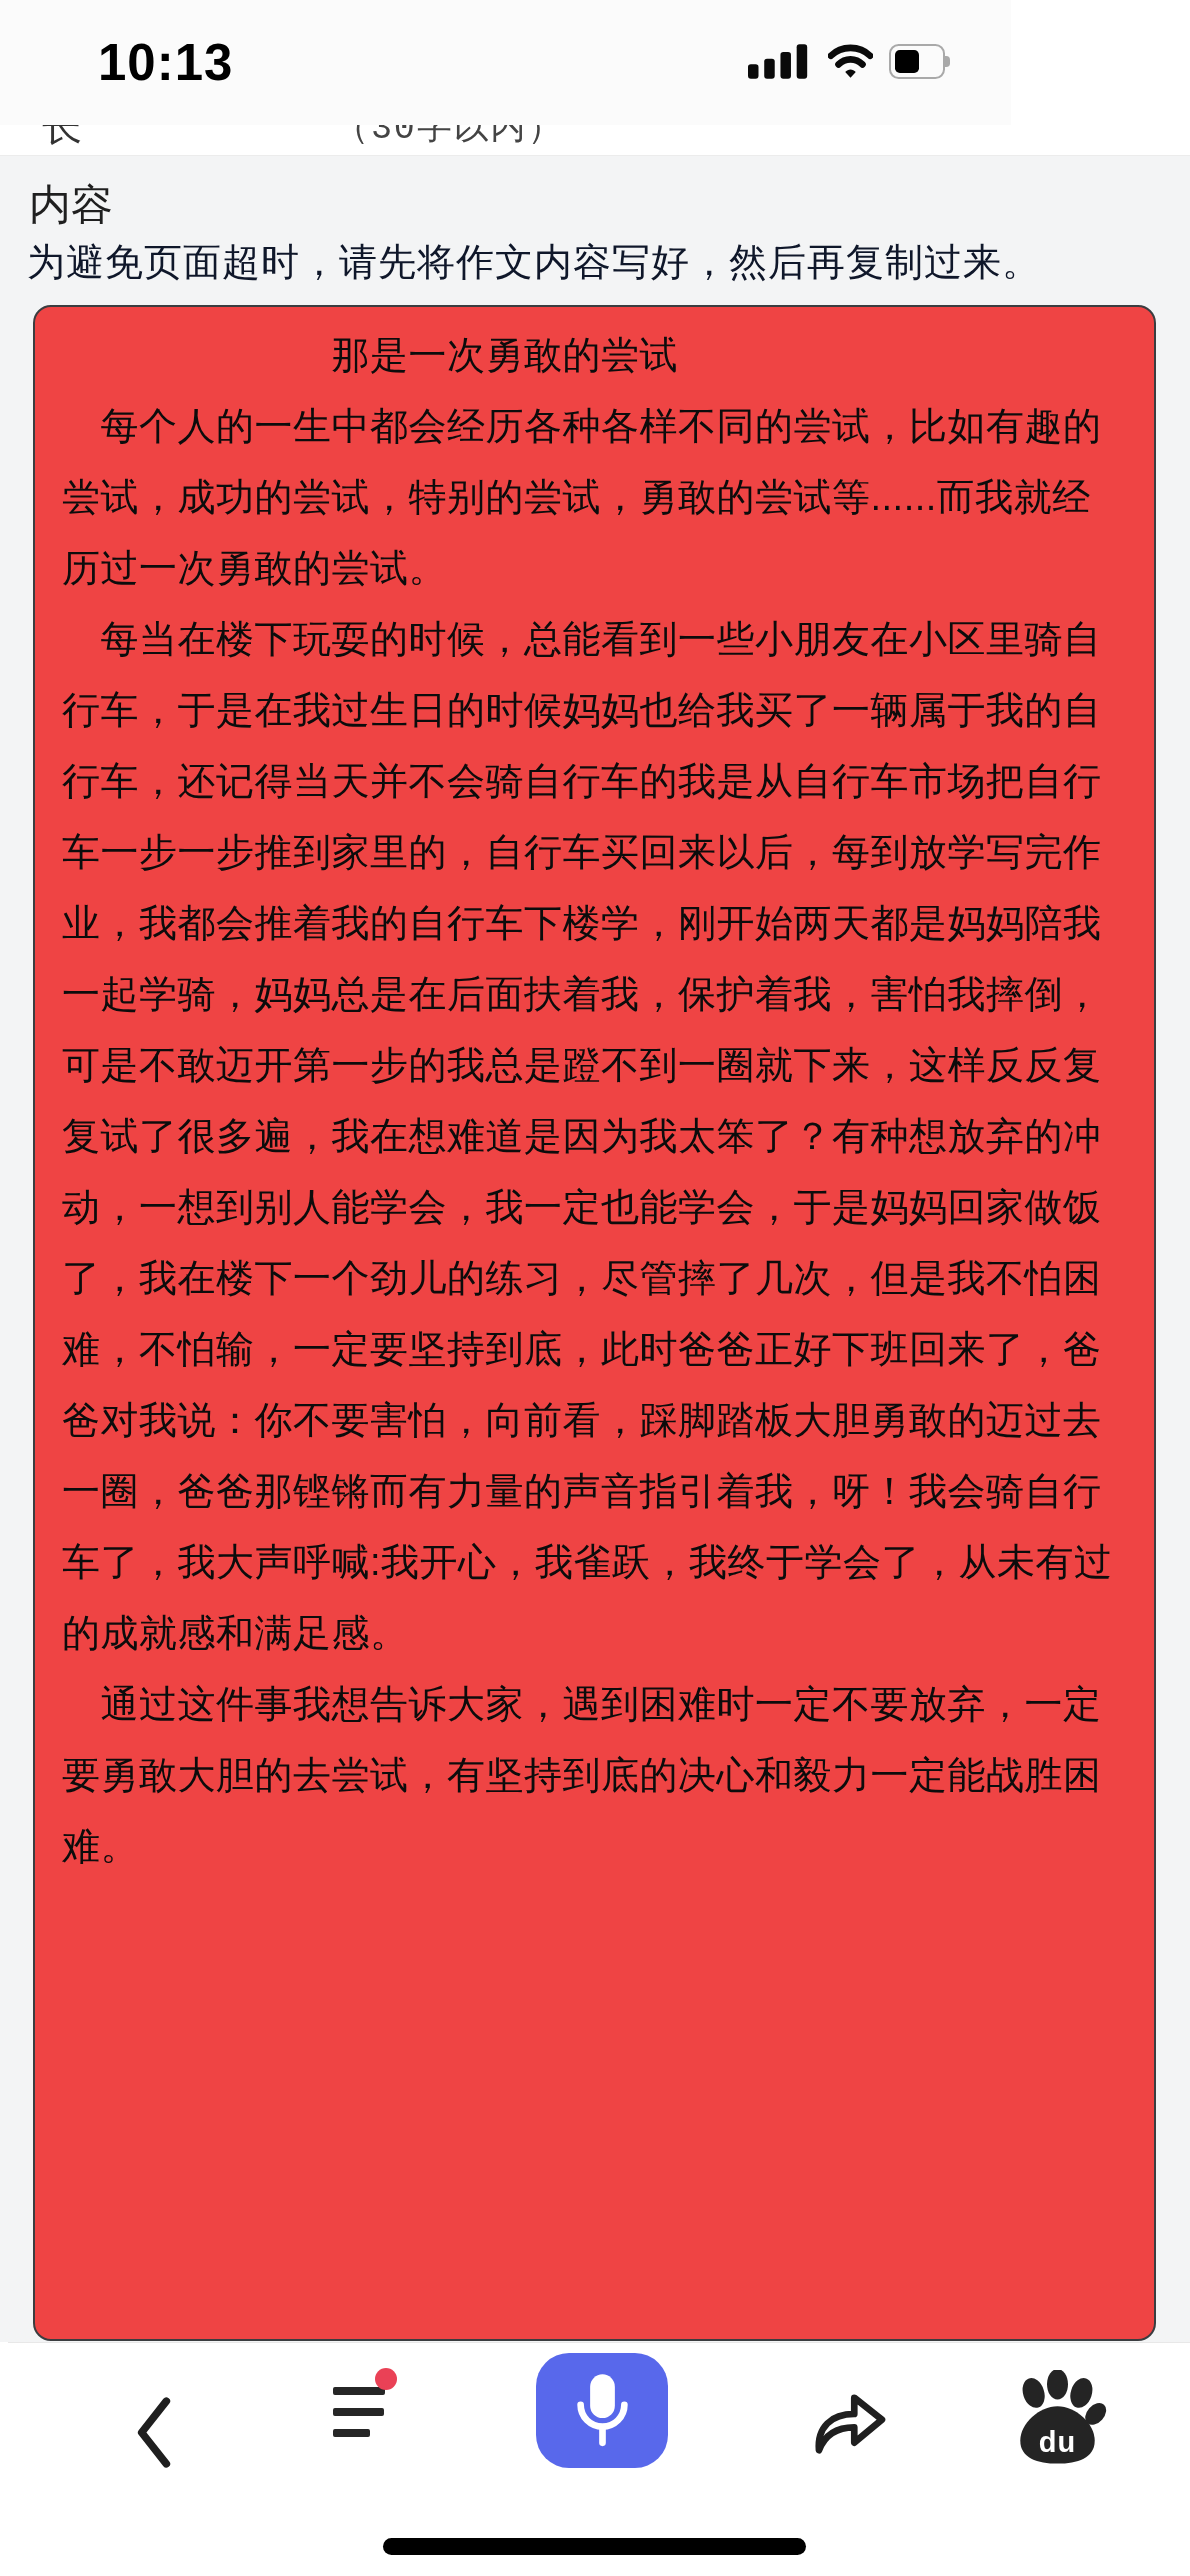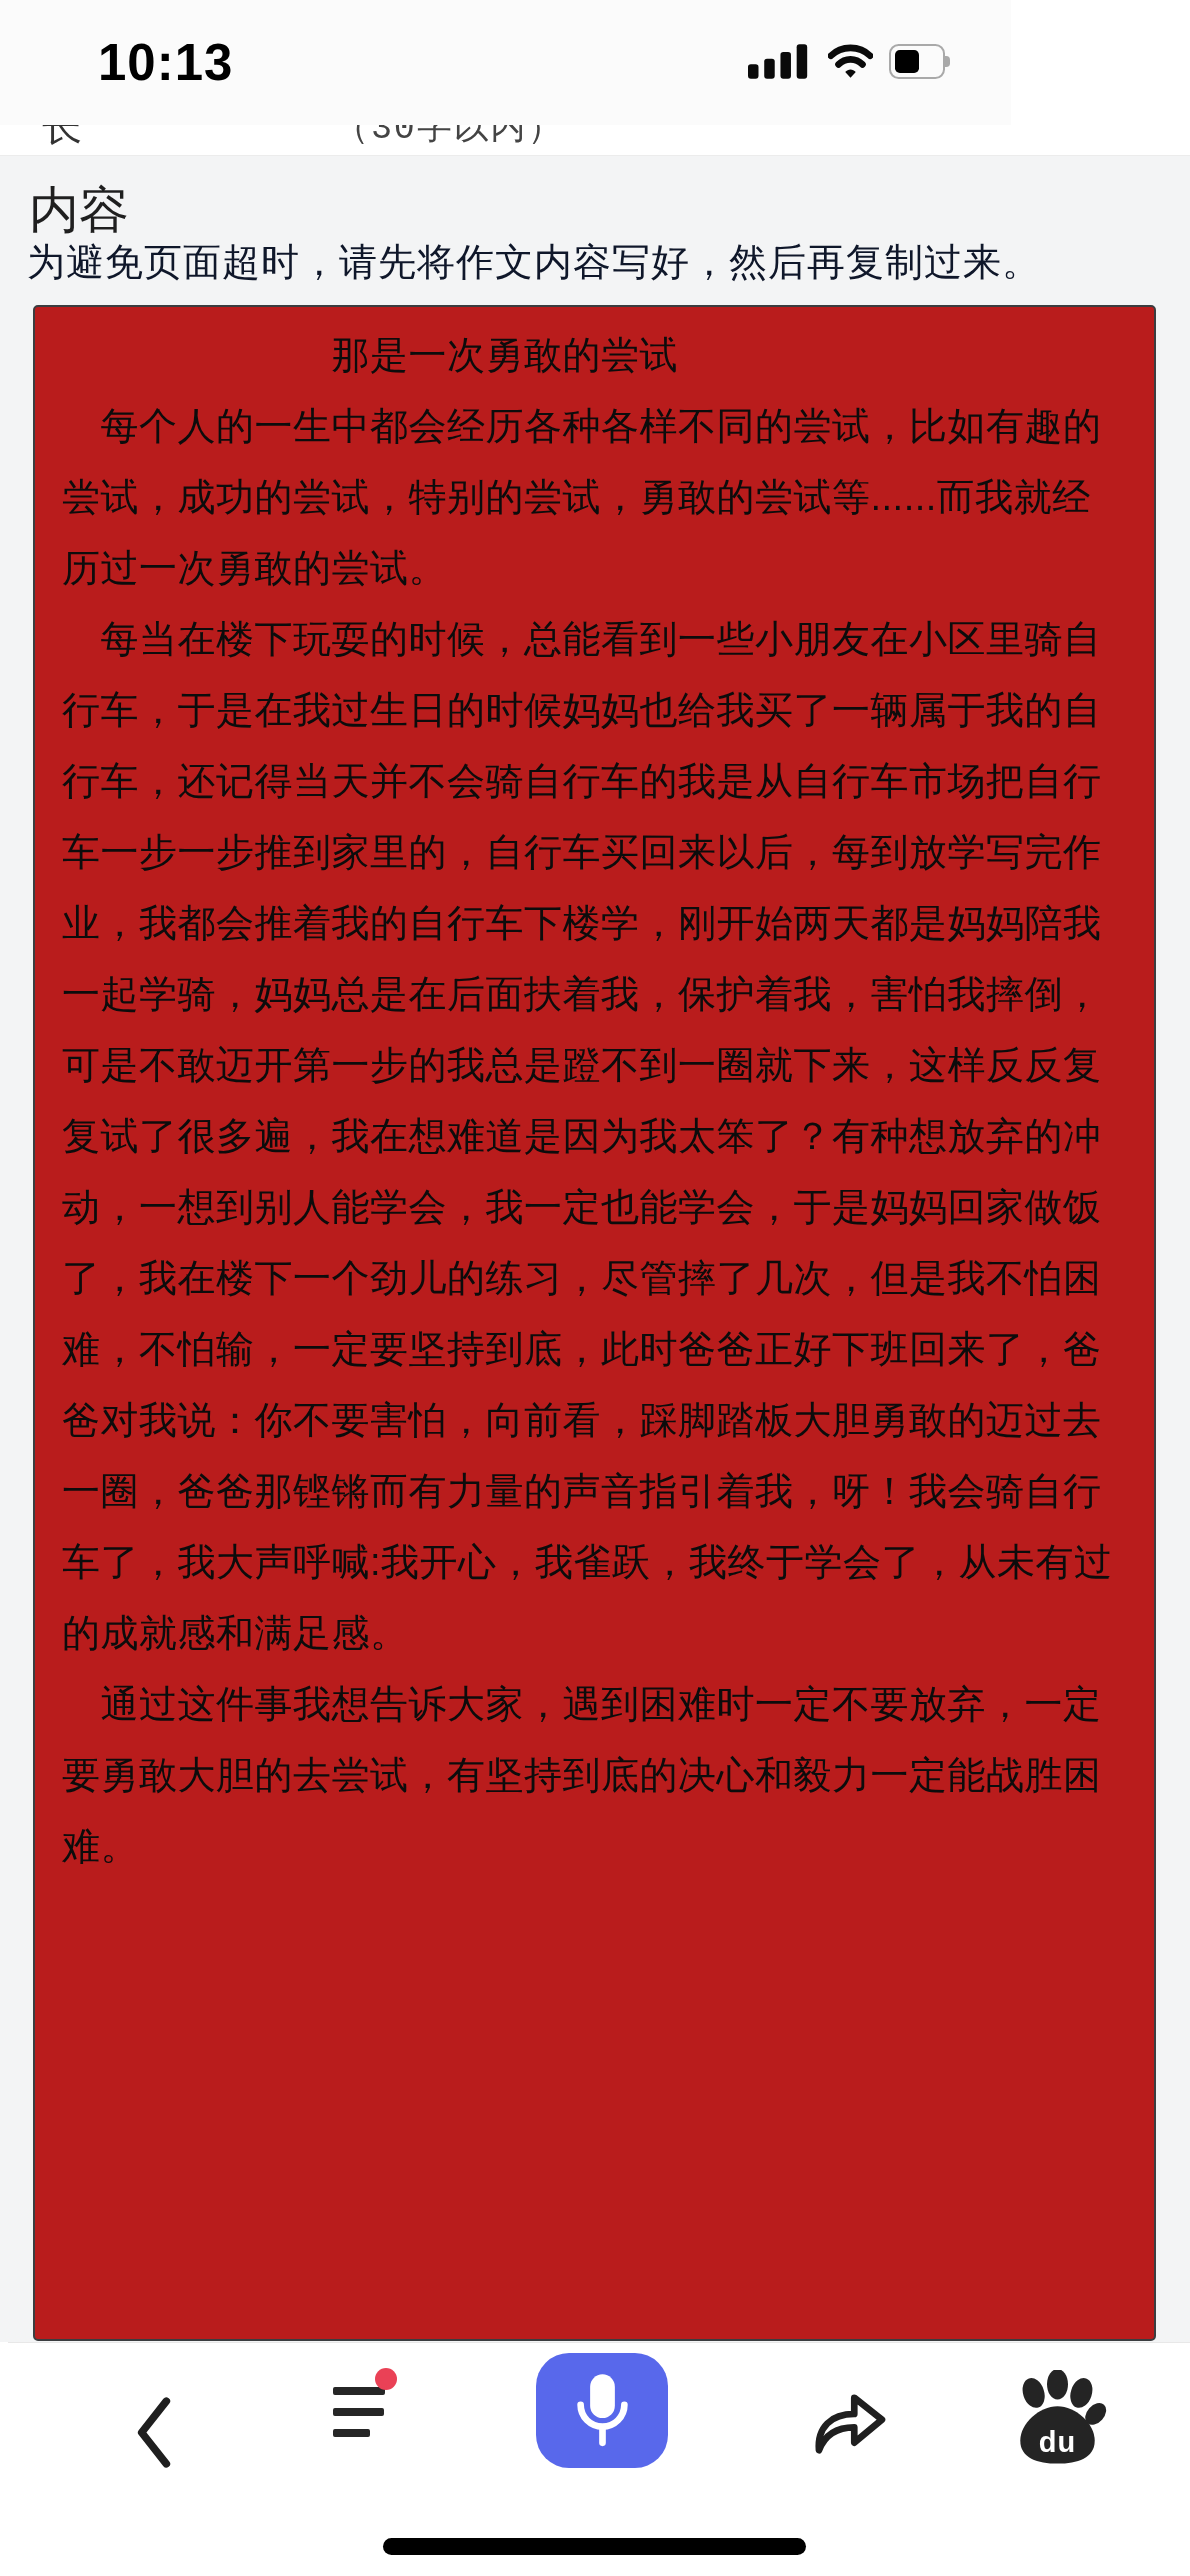--- a/index.html
+++ b/index.html
@@ -20,27 +20,27 @@
   .battery-fill { position:absolute; left:5.8px; top:5.8px; width:24px; height:23px; border-radius:4.8px; background:#000; }
   .battery-cap { position:absolute; right:0; top:11.5px; width:4.8px; height:11.5px; background:#a9a9a9; border-radius:0 3.8px 3.8px 0; }
 
   
   .clipped-row { position:absolute; left:0; top:125px; width:1190px; height:31px; background:#ffffff; overflow:hidden; border-bottom:1px solid #ececec; }
   .frag-left  { position:absolute; left:42px;  top:-26px; font-size:40px; color:#333; }
   .frag-right { position:absolute; left:334px; top:-22px; font-size:35px; color:#444; letter-spacing:1.9px;font-family:Liberation Mono, monospace; }
 
   
   .page-area { position:absolute; left:0; top:156px; width:1190px; height:2186px; background:#f3f4f5; }
-  .content-label { position:absolute; left:29px; top:21px; font-size:50px; color:#1f1f1f; }
+  .content-label { position:absolute; left:29px; top:21px; font-size:42px; color:#1f1f1f; }
   .warning { position:absolute; left:27px; top:81px; font-size:38px; color:#0f172a; letter-spacing:1px; white-space:pre; }
 
   
   .essay-box {
     position:absolute; left:33px; top:305px; width:1123px; height:2036px;
-    background:#b91c1c; border:2.9px solid #3b3d40; border-radius:5px;
+    background:#ef4444; border:2.9px solid #3b3d40; border-radius:18px;
     padding:13.4px 17px 0 27px; overflow:hidden;
   }
   .essay-line { font-size:38px; line-height:71px; color:#0c0c0c; white-space:pre; letter-spacing:0.5px; }
 
   
   .toolbar { position:absolute; left:8px; top:2342px; width:1190px; height:234px; background:#ffffff; border-top:1.9px solid #e8e8e8; }
   .tb-btn { position:absolute; background:none; border:none; cursor:pointer; }
   .back-btn  { left:107px; top:38px; width:77px; height:105px; }
   .menu-btn  { left:302px; top:19px; width:115px; height:115px; }
   .menu-bars { position:absolute; left:23px; top:25px; width:58px; height:50px; }

